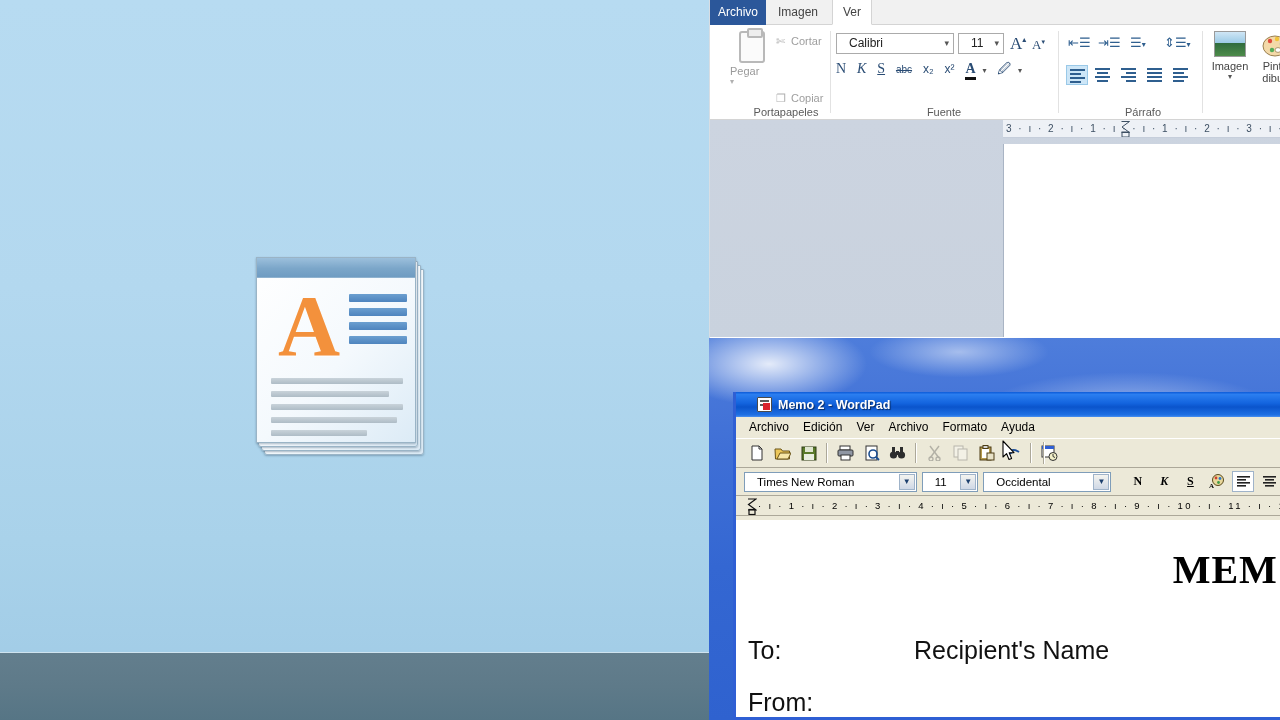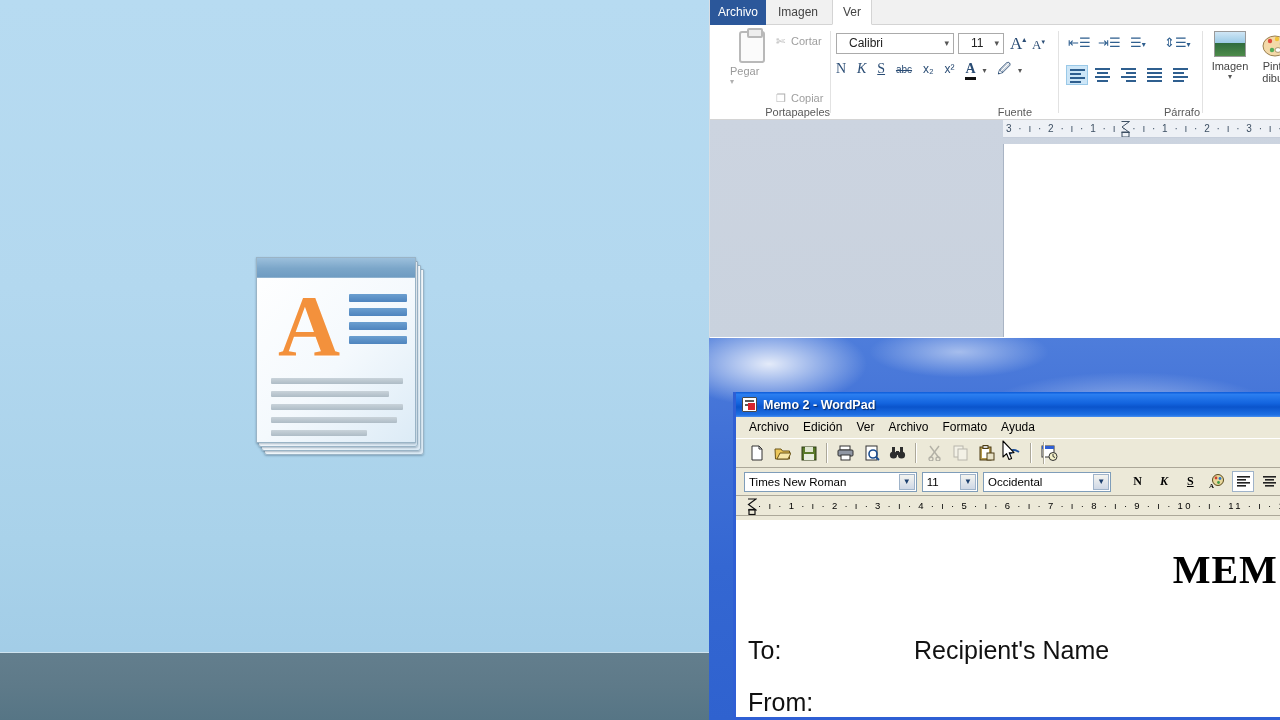--- a/index.html
+++ b/index.html
@@ -81,22 +81,22 @@
   }
   .w-tab.file { background: #2b579a; color: #fff; font-weight: 400; left: 0; width: 56px; text-align: center; padding: 0; }
   .w-tab.inicio { left: 58px; }
   .w-tab.ver { left: 122px; background: #fff; border-left: 1px solid #d4d4d4; border-right: 1px solid #d4d4d4; border-bottom: 1px solid #fff; }
   #word-ribbon {
     position: relative; height: 95px; background: #fff;
     border-bottom: 1px solid #d4d4d4;
   }
   .rgroup { position: absolute; top: 0; height: 95px; }
   .rgroup .glabel {
-    position: absolute; bottom: 2px; left: 0; width: 100%;
-    text-align: right; font-size: 11px; color: #5a5a5a;
+    position: absolute; bottom: 2px; left: 12px; width: 100%;
+    text-align: center; font-size: 11px; color: #5a5a5a;
   }
   .rsep { position: absolute; top: 6px; width: 1px; height: 82px; background: #e2e2e2; }
 
   
   #g-clip { left: 8px; width: 112px; }
   .clip-big {
     position: absolute; left: 12px; top: 6px; width: 44px; 
     font-size: 11px; color: #9a9a9a;
   }
   .clipboard-glyph {
@@ -165,21 +165,21 @@
   #wordpad {
     position: absolute; left: 733px; top: 392px; width: 547px; height: 328px;
     background: #ece9d8;
     border: 3px solid #2f5fd4;
     border-top: none; border-right: none;
     border-radius: 0;
   }
   #wp-title {
     position: relative; height: 25px;
     background: linear-gradient(to bottom, #0c5ad8 0%, #2b7ef0 10%, #1364de 45%, #0a54cc 60%, #1f70e4 92%, #4b91f0 100%);
-    display: flex; align-items: center; padding-left: 6px;
+    display: flex; align-items: center; padding-left: 21px;
     font-size: 12.5px; font-weight: 700; color: #fff;
     text-shadow: 1px 1px 1px rgba(0,0,0,0.55);
   }
   #wp-title-icon {
     width: 15px; height: 15px; margin-right: 6px; position: relative;
     background: #fff; border: 1px solid #4a4a4a; border-radius: 1px; flex: 0 0 auto;
   }
   #wp-title-icon::before {
     content: ''; position: absolute; left: 2px; top: 2px; right: 2px; height: 2px;
     background: #5a5a5a; box-shadow: 0 4px 0 #5a5a5a;
@@ -204,21 +204,21 @@
   .tsep { width: 2px; height: 20px; border-left: 1px solid #aca899; border-right: 1px solid #fff; margin: 0 4px; }
   .tb-end { position: absolute; left: 307px; top: 3px; width: 2px; height: 22px;
             border-left: 1px solid #aca899; border-right: 1px solid #fff; }
   #wp-format {
     height: 28px; background: #ece9d8;
     border-bottom: 1px solid #aca899;
     display: flex; align-items: center; padding-left: 8px; gap: 5px;
   }
   .xbox {
     position: relative; height: 20px; background: #fff; border: 1px solid #7f9db9;
-    font-size: 11.5px; color: #000; line-height: 18px; padding-left: 4px;
+    font-size: 11.5px; color: #000; line-height: 18px; padding-left: 12px;
     font-family: "Liberation Sans", sans-serif;
   }
   .xbox .xarrow {
     position: absolute; right: 1px; top: 1px; width: 16px; height: 16px;
     background: linear-gradient(to bottom, #f4f4f0 0%, #cfd8e6 100%);
     border: 1px solid #9fb3c9; display: flex; align-items: center; justify-content: center;
     font-size: 8px; color: #1c3f6e;
   }
   .fbtn {
     width: 22px; height: 21px; display: flex; align-items: center; justify-content: center;

